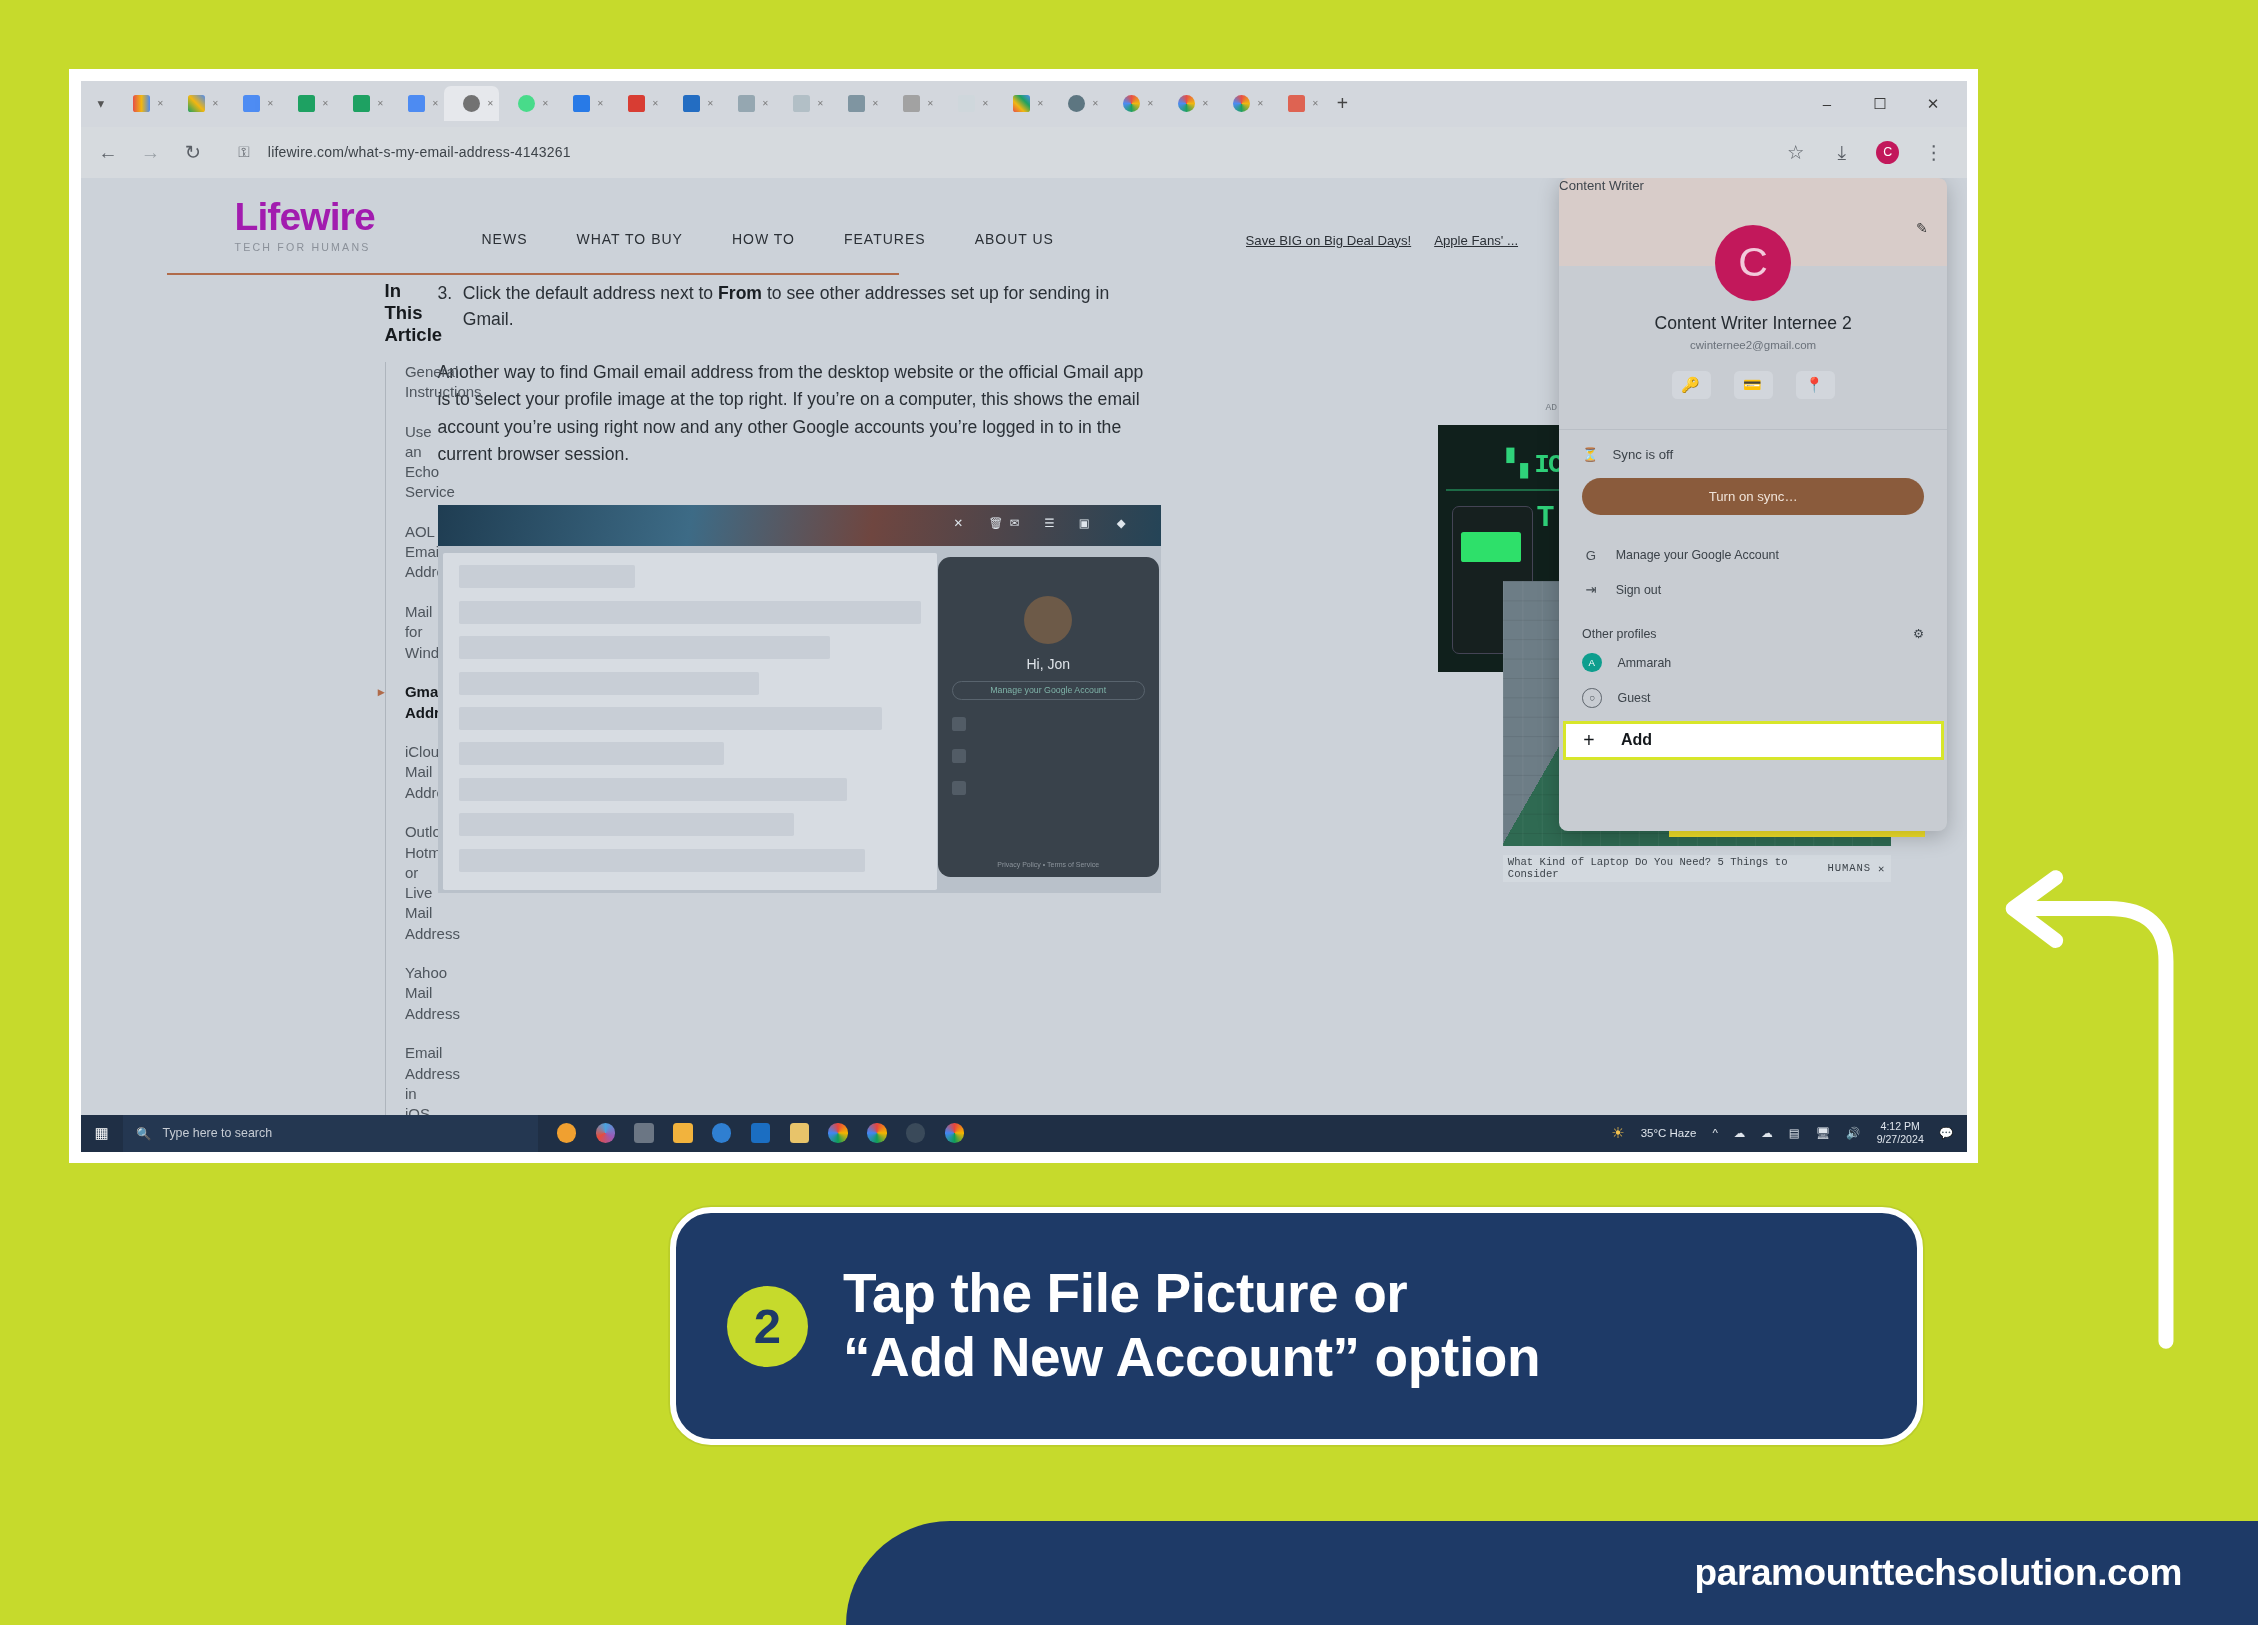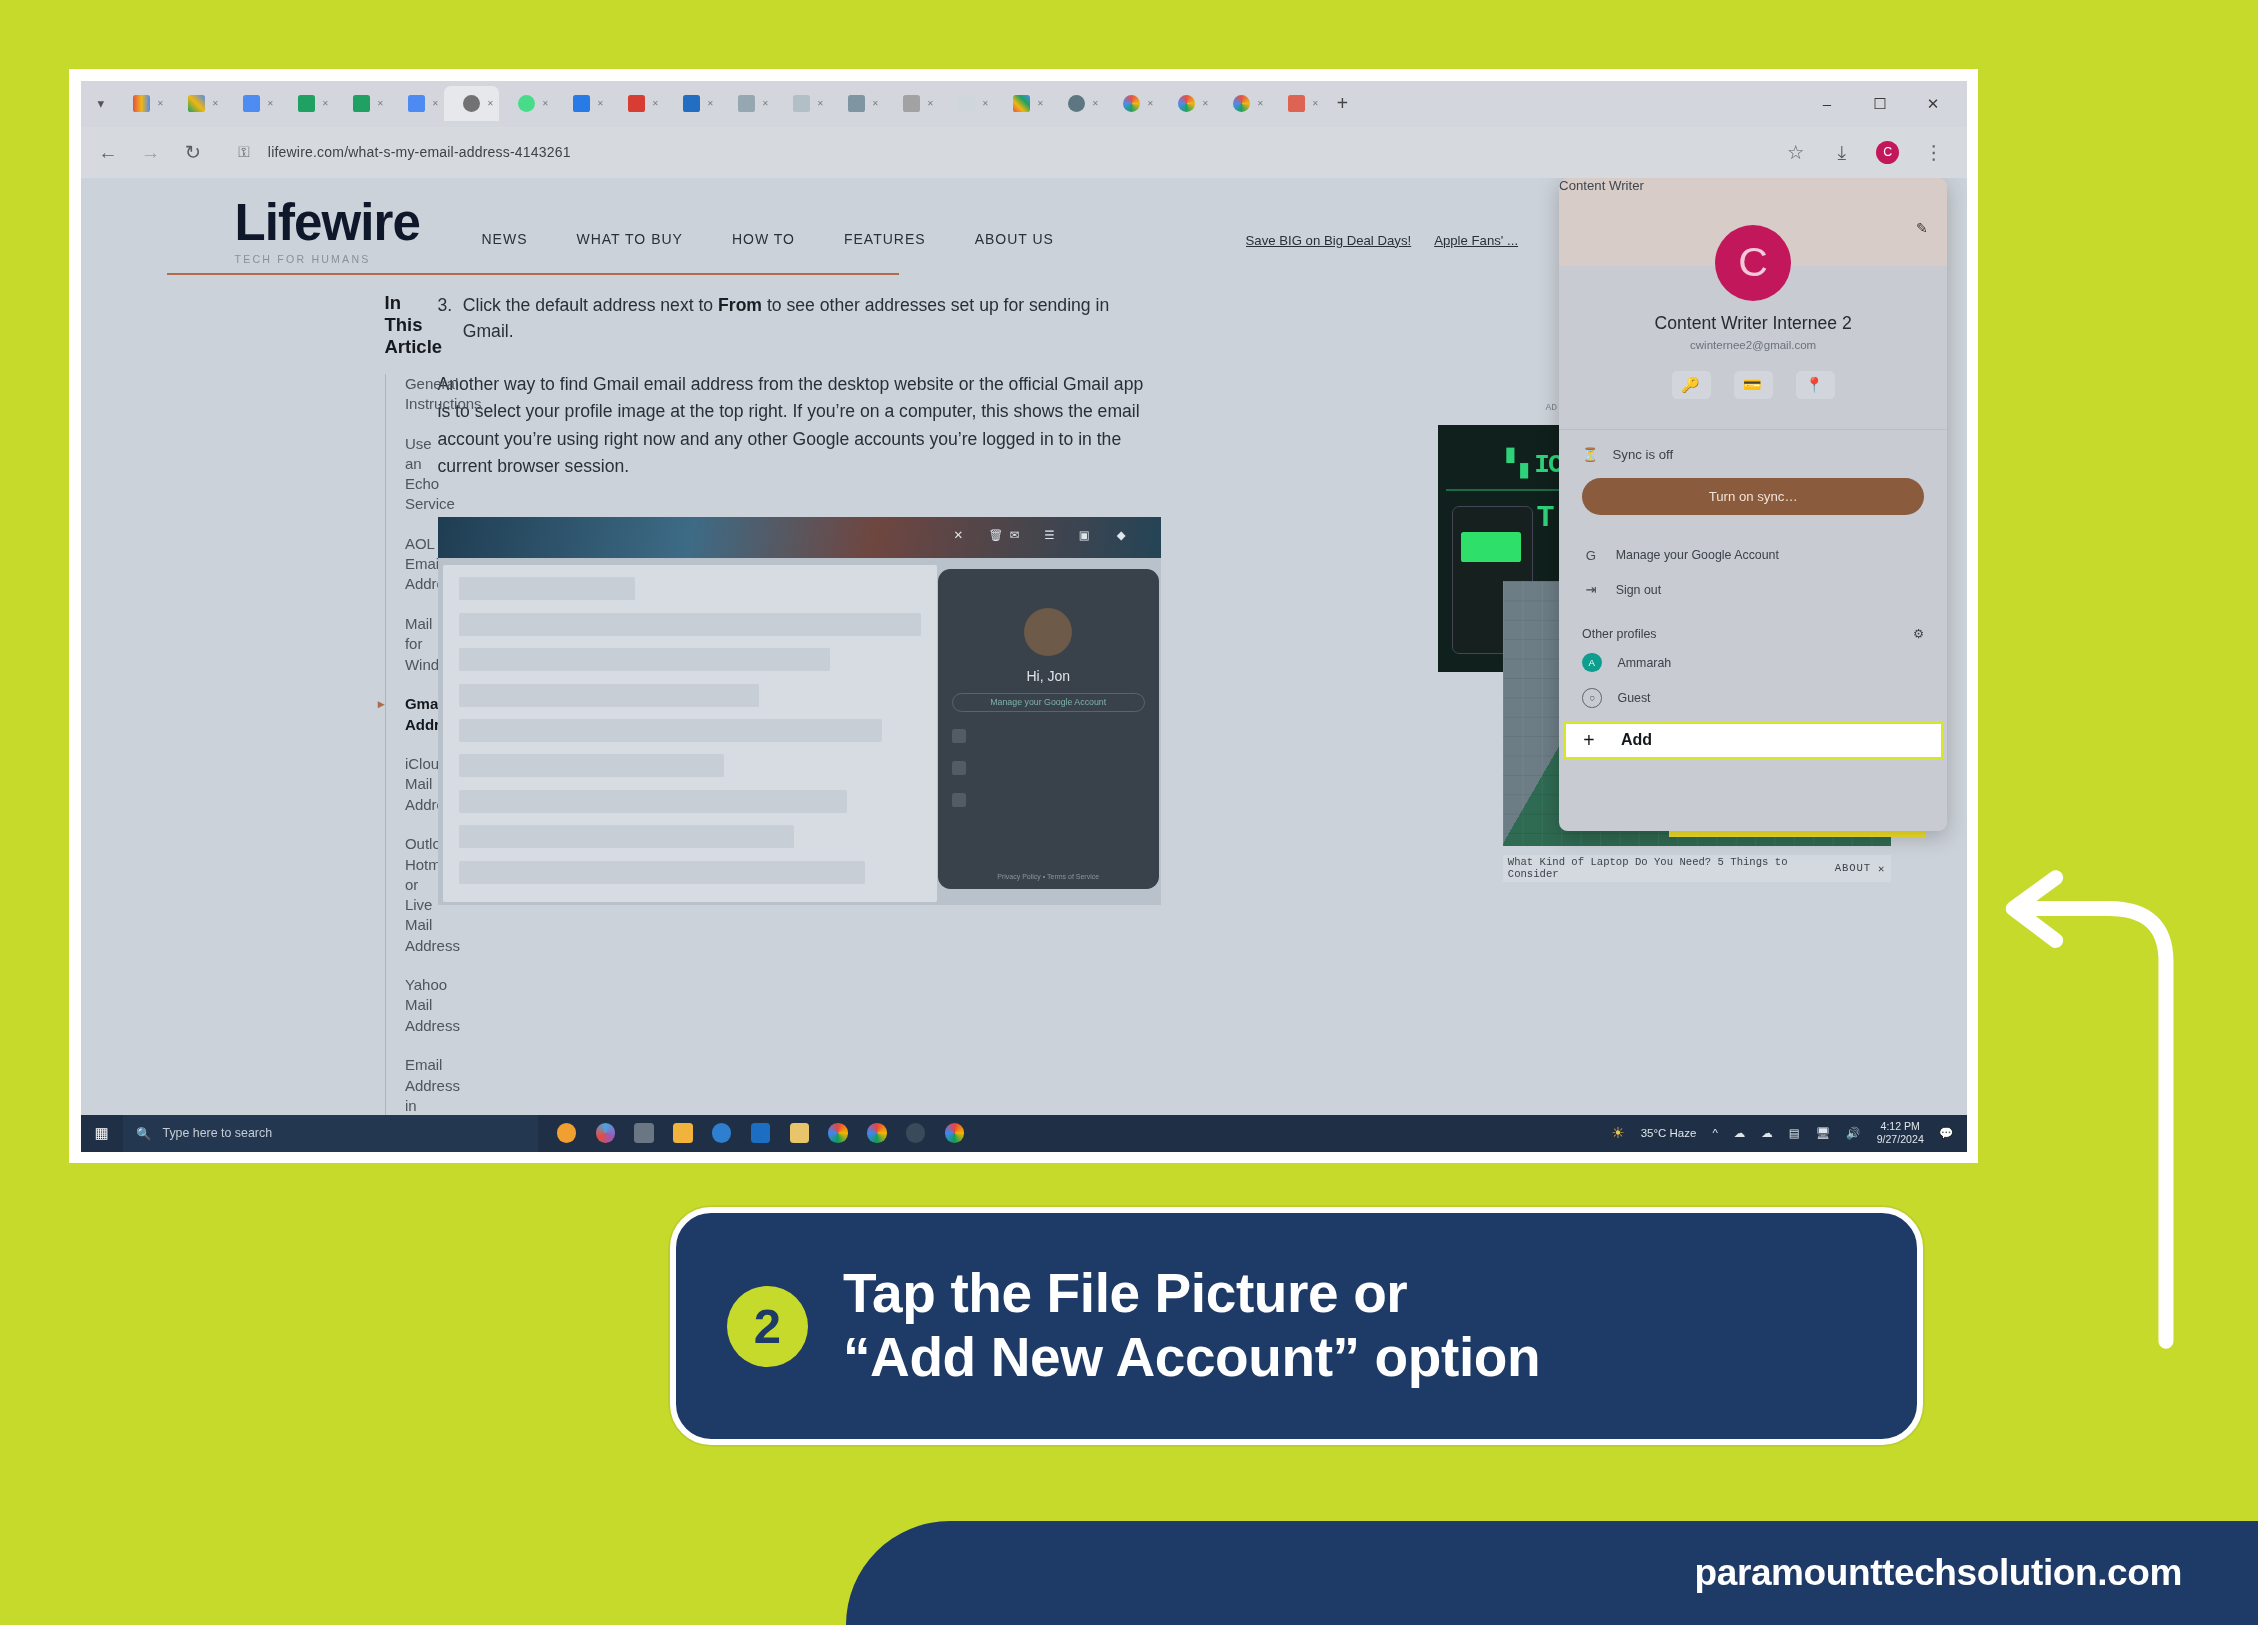--- a/index.html
+++ b/index.html
@@ -70,21 +70,21 @@
 
   
   .page {
     position: absolute; top: 97px; left: 0; right: 0; bottom: 37px;
     background: #ccd2d9; overflow: hidden;
   }
   .site-header {
     padding: 19.4px 0 0 154px; position: relative;
   }
   .logo {
-    font-size: 51px; font-weight: 700; color: #0f172a; letter-spacing: -0.9px;
+    font-size: 39px; font-weight: 700; color: #a21caf; letter-spacing: -0.9px;
     line-height: 1;
   }
   .tagline {
     font-size: 10.6px; color: #8a9099; letter-spacing: 2.2px; margin-top: 5.3px;
   }
   .nav {
     position: absolute; left: 401px; top: 53px;
     display: flex; gap: 49px;
   }
   .nav a {
@@ -571,21 +571,21 @@
           <span class="chip" style="left:265px;top:99px;width:53px;height:14px"></span>
           <span class="chip" style="left:341px;top:39px;width:26.5px;height:79px"></span>
         </div>
         <div class="ad-caption">
           <span>Most CPUs have</span>
           <span class="muted">useful-ish specific personality requirements</span>
         </div>
         <div class="ad-bottombar">
           <span>What Kind of Laptop Do You Need? 5 Things to Consider</span>
           <span class="ad-close">
-            <span>ABOUT</span>
+            <span>HUMANS</span>
             <span>✕</span>
           </span>
         </div>
       </div>
 
       <div class="profile-menu">
         <div class="pm-head">
           <div class="title">Content Writer</div>
           <div class="pm-edit">✎</div>
         </div>

